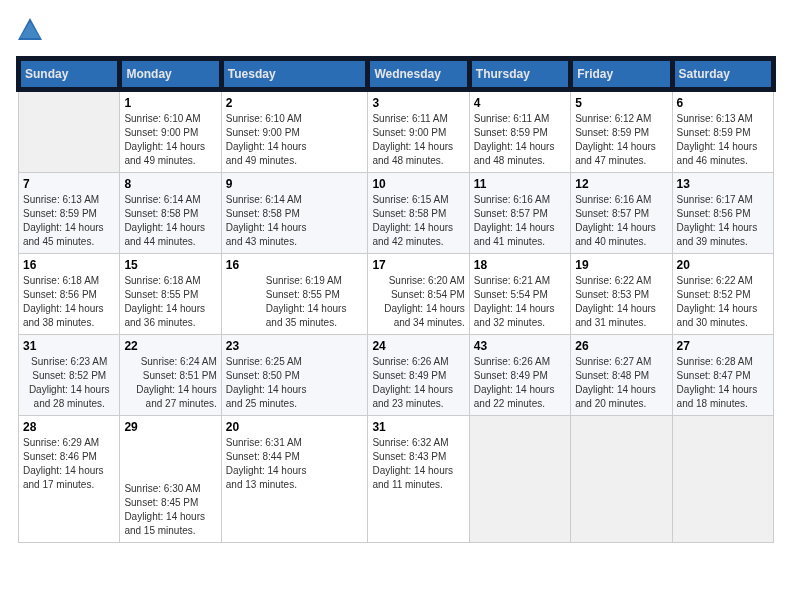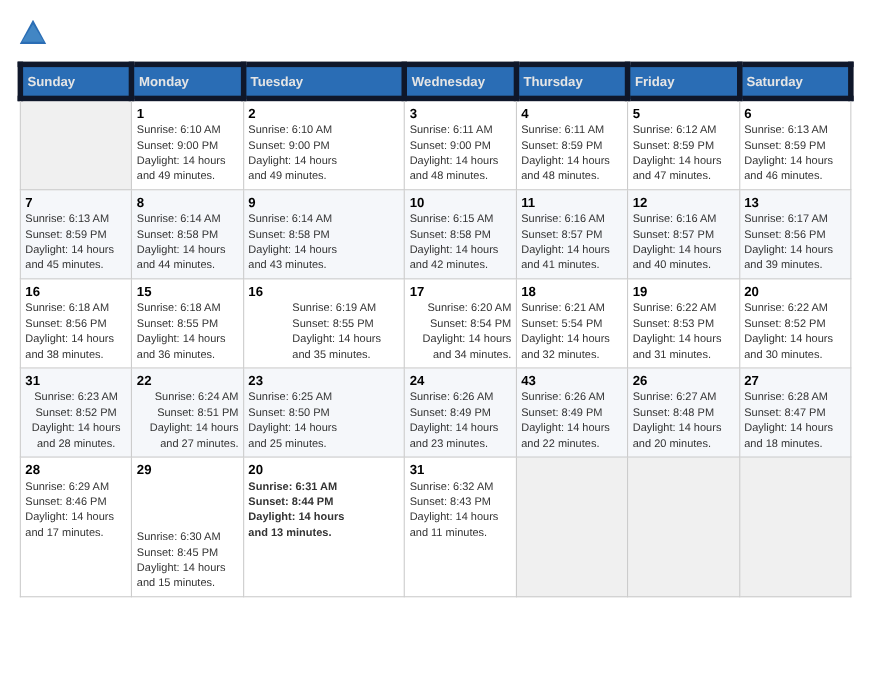--- a/index.html
+++ b/index.html
@@ -319,21 +319,21 @@
         </td>
         <td>
           <span class="day-number">29</span>
           <div class="day-info" style="white-space: pre-line; margin-top: 48px;">Sunrise: 6:30 AM
 Sunset: 8:45 PM
 Daylight: 14 hours
 and 15 minutes.</div>
         </td>
         <td>
           <span class="day-number">20</span>
-          <div class="day-info" style="white-space: pre-line; font-weight: bold;">Sunrise: 6:31 AM
+          <div class="day-info" style="white-space: pre-line;">Sunrise: 6:31 AM
 Sunset: 8:44 PM
 Daylight: 14 hours
 and 13 minutes.</div>
         </td>
         <td>
           <span class="day-number">31</span>
           <div class="day-info" style="white-space: pre-line;">Sunrise: 6:32 AM
 Sunset: 8:43 PM
 Daylight: 14 hours
 and 11 minutes.</div>

